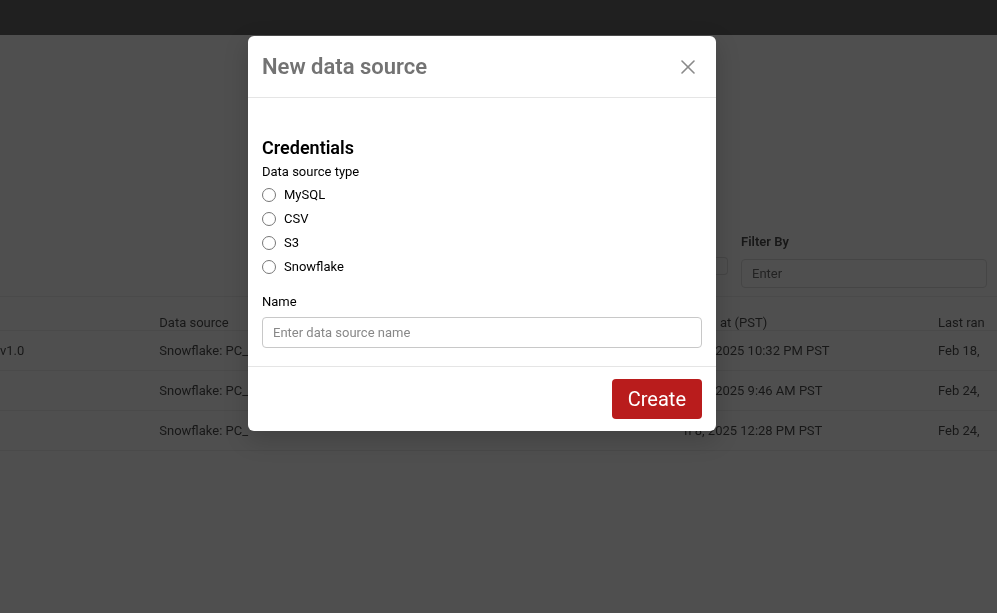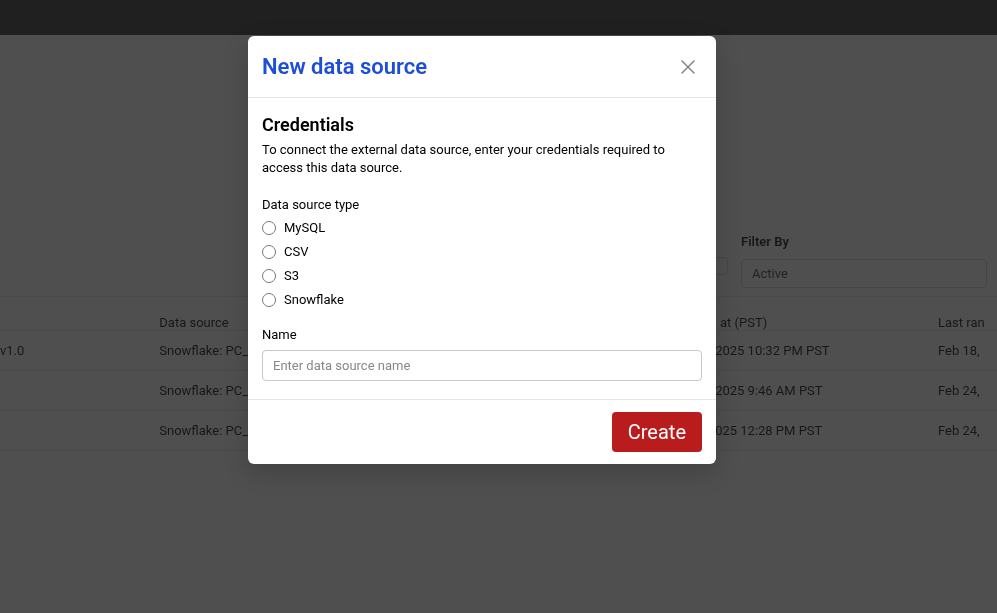--- a/index.html
+++ b/index.html
@@ -108,21 +108,21 @@
     .modal-header {
       display: flex;
       align-items: center;
       justify-content: space-between;
       padding: 18px 16px 18px 14px;
       border-bottom: 1px solid #e5e5e5;
     }
     .modal-title {
       font-size: 22px;
       font-weight: 600;
-      color: #1d4ed8;
+      color: #737373;
     }
     .close-btn {
       width: 24px;
       height: 24px;
       display: flex;
       align-items: center;
       justify-content: center;
       cursor: pointer;
       color: #8a8a8a;
       background: transparent;
@@ -130,20 +130,21 @@
     }
     .close-btn svg { width: 14px; height: 14px; }
     .modal-body {
       padding: 16px 14px 18px 14px;
       color: #000;
     }
     .section-title {
       font-size: 18px;
       font-weight: 600;
       margin-bottom: 6px;
+      margin-top: 23px;
     }
     .section-desc {
       font-size: 13px;
       line-height: 1.4;
       margin-bottom: 20px;
     }
     .field-label {
       font-size: 13px;
       margin-bottom: 8px;
     }
@@ -196,21 +197,21 @@
 <body>
 
 <div class="backdrop">
   <div class="bg-page">
 
     <div class="filter-select-stub"></div>
 
     <div class="filter-area">
       <div class="filter-label">Filter By</div>
       <div class="filter-select">
-        <span>Active</span>
+        <span>Enter</span>
       </div>
     </div>
 
     <div class="table">
       <div class="table-header-row">
         <div class="cell col-name"></div>
         <div class="cell col-source">Data source</div>
         <div class="cell col-created">eated at (PST)</div>
         <div class="cell col-lastran">Last ran</div>
       </div>
@@ -246,21 +247,20 @@
     <button class="close-btn">
       <svg viewBox="0 0 14 14">
         <line x1="1" y1="1" x2="13" y2="13" stroke="currentColor" stroke-width="1.6" stroke-linecap="round"></line>
         <line x1="13" y1="1" x2="1" y2="13" stroke="currentColor" stroke-width="1.6" stroke-linecap="round"></line>
       </svg>
     </button>
   </div>
 
   <div class="modal-body">
     <div class="section-title">Credentials</div>
-    <div class="section-desc">To connect the external data source, enter your credentials required to access this data source.</div>
 
     <div class="field-label">Data source type</div>
     <div class="radio-group">
       <label class="radio-option">
         <span class="radio-circle"></span>
         <span>MySQL</span>
       </label>
       <label class="radio-option">
         <span class="radio-circle"></span>
         <span>CSV</span>

